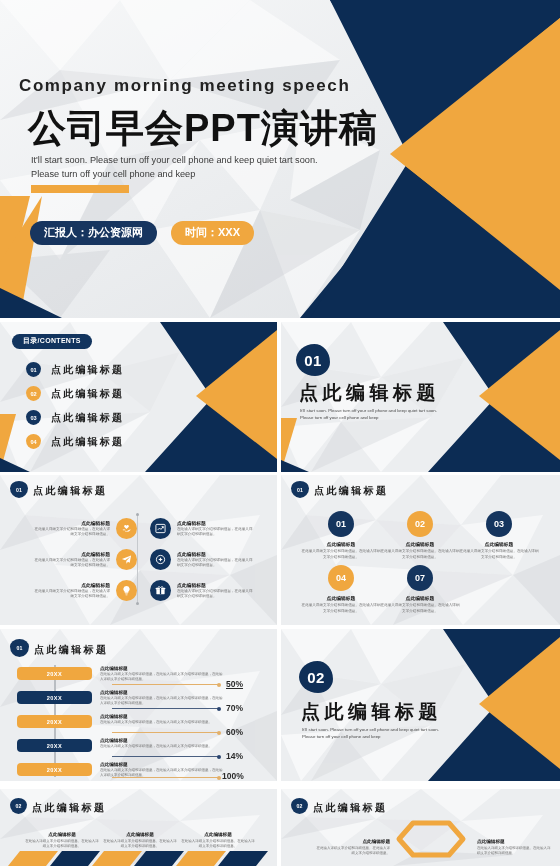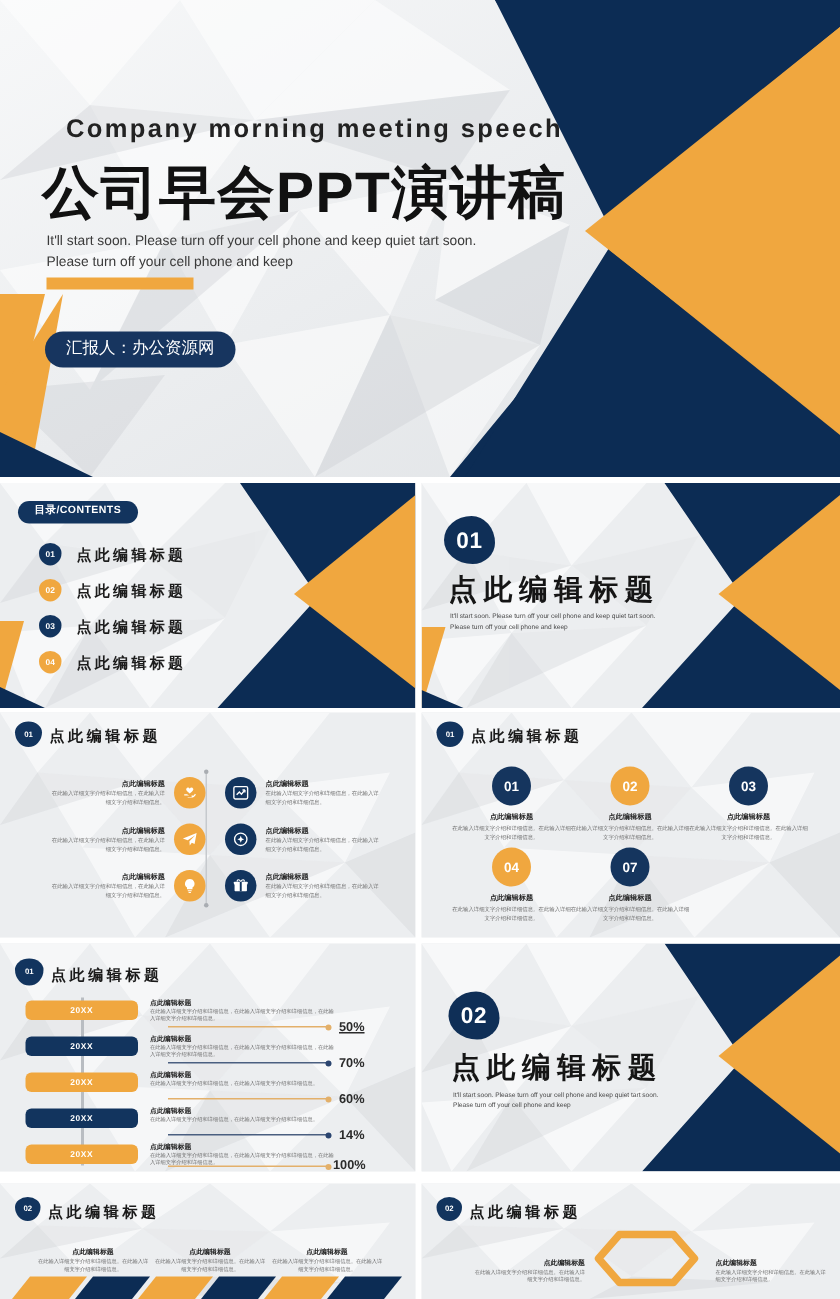--- a/index.html
+++ b/index.html
@@ -20,41 +20,41 @@
   #s-title { left:0; top:0; width:560px; height:318px; }
   .t-logo {
     position:absolute; left:14px; top:16px;
     background:#0c2c54; color:#fff;
     border-radius:16px;
     padding:6px 16px 7px 16px;
     font-size:14px; font-weight:bold; letter-spacing:2.2px;
     line-height:1;
   }
   .t-en {
-    position:absolute; left:44px; top:76px;
+    position:absolute; left:19px; top:76px;
     font-size:17px; font-weight:bold; color:#222;
     letter-spacing:1.6px; white-space:nowrap;
   }
   .t-cn {
     position:absolute; left:28px; top:103px;
     font-size:38px; font-weight:bold; color:#111;
     letter-spacing:1px; white-space:nowrap;
   }
   .t-sub {
     position:absolute; left:31px; top:153px;
     font-size:9.2px; color:#3a3a3a; line-height:1.55; width:310px;
   }
   .t-rule {
     position:absolute; left:31px; top:185px;
     width:98px; height:8px; background:#f0a73f;
   }
   .t-pill-row { position:absolute; left:30px; top:221px; display:flex; gap:14px; }
   .pill {
     border-radius:14px; padding:5px 14px 6px 14px;
-    font-size:11px; font-weight:normal; color:#fff; line-height:1.2;
+    font-size:11px; font-weight:bold; color:#fff; line-height:1.2;
     white-space:nowrap;
   }
   .pill.navy { background:#17355f; }
   .pill.orange { background:#f0a73f; }
 
   
   .mini { background:#eceef0; }
   .hdr-badge {
     position:absolute; background:#12345e; color:#fff;
     font-size:5.2px; font-weight:bold;
@@ -223,20 +223,21 @@
     </div>
     <div class="t-en">Company  morning  meeting  speech</div>
     <div class="t-cn">公司早会PPT演讲稿</div>
     <div class="t-sub">
       <span>It'll start soon. Please turn off your cell phone and keep quiet tart soon.</span><br>
       <span>Please turn off your cell phone and keep</span>
     </div>
     <div class="t-rule"></div>
     <div class="t-pill-row">
       <div class="pill navy">汇报人：办公资源网</div>
+      <div class="pill orange">时间：XXX</div>
     </div>
   </div>
 
   <div class="slide mini" id="s-toc">
     <div class="poly">
       <svg viewBox="0 0 277 150" preserveAspectRatio="none">
         <rect width="277" height="150" fill="#eceef0"></rect>
         <g fill="#ffffff" opacity=".6">
           <polygon points="0,0 70,0 30,40"></polygon>
             <polygon points="70,0 150,0 100,50"></polygon>

